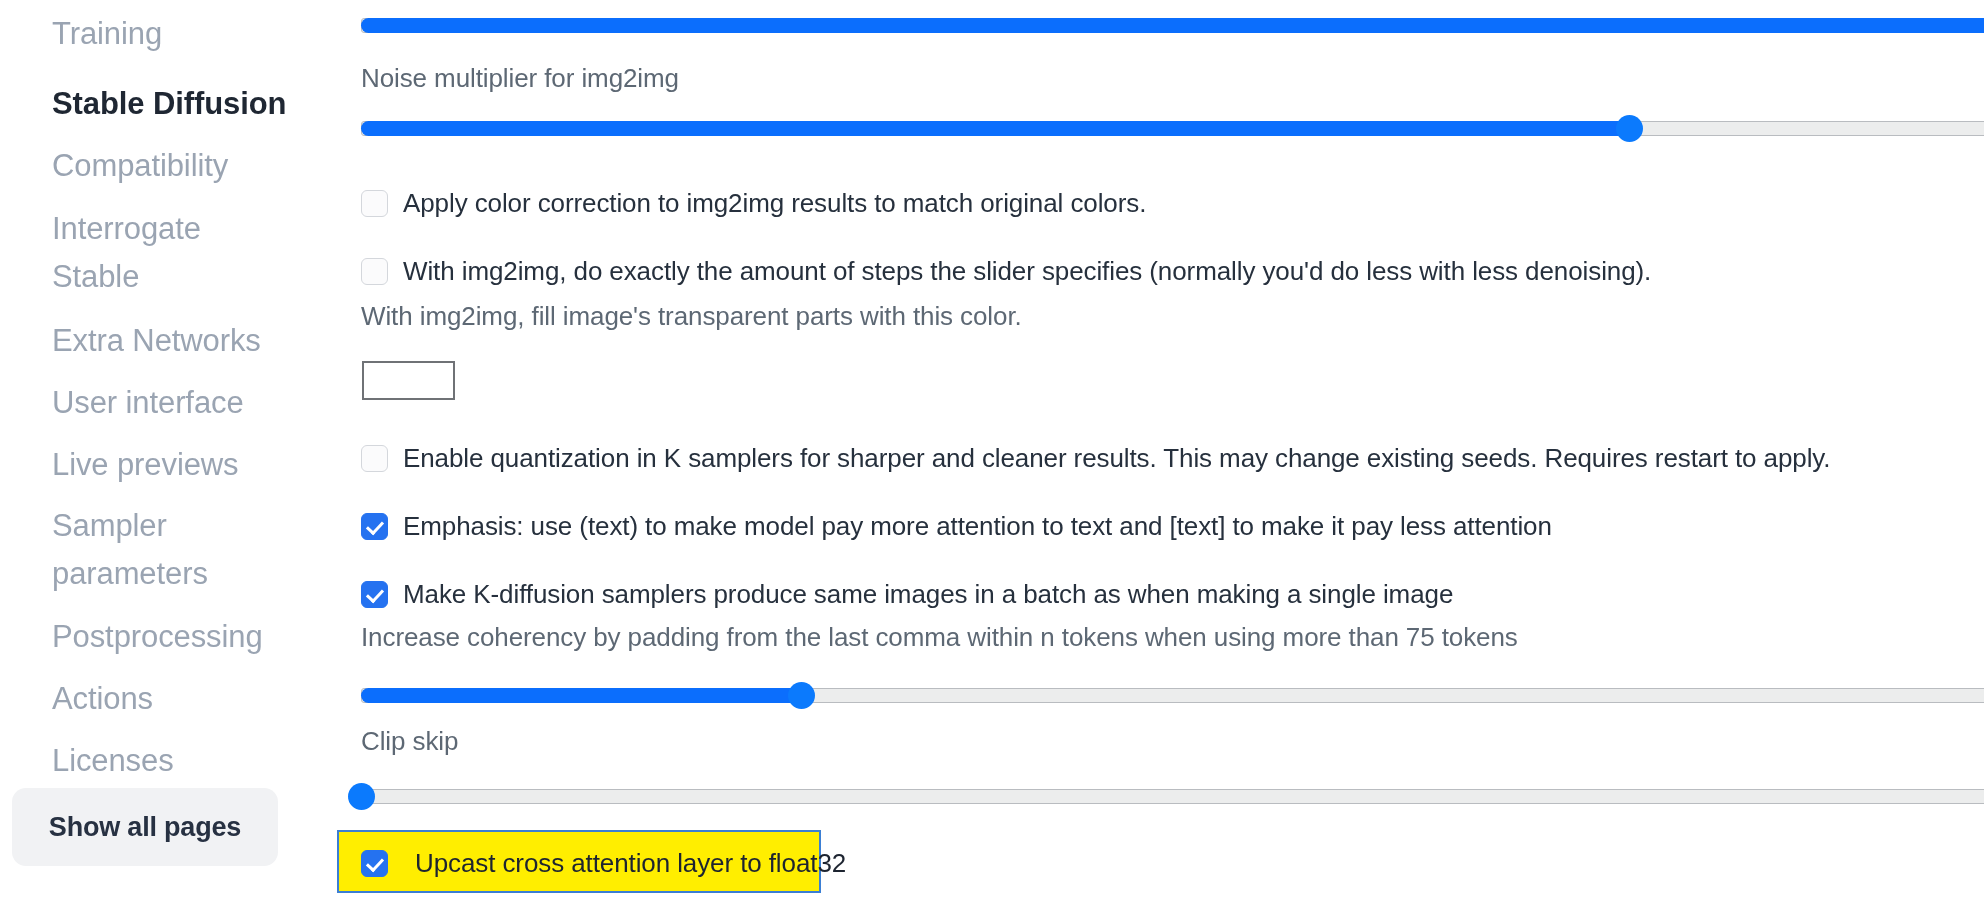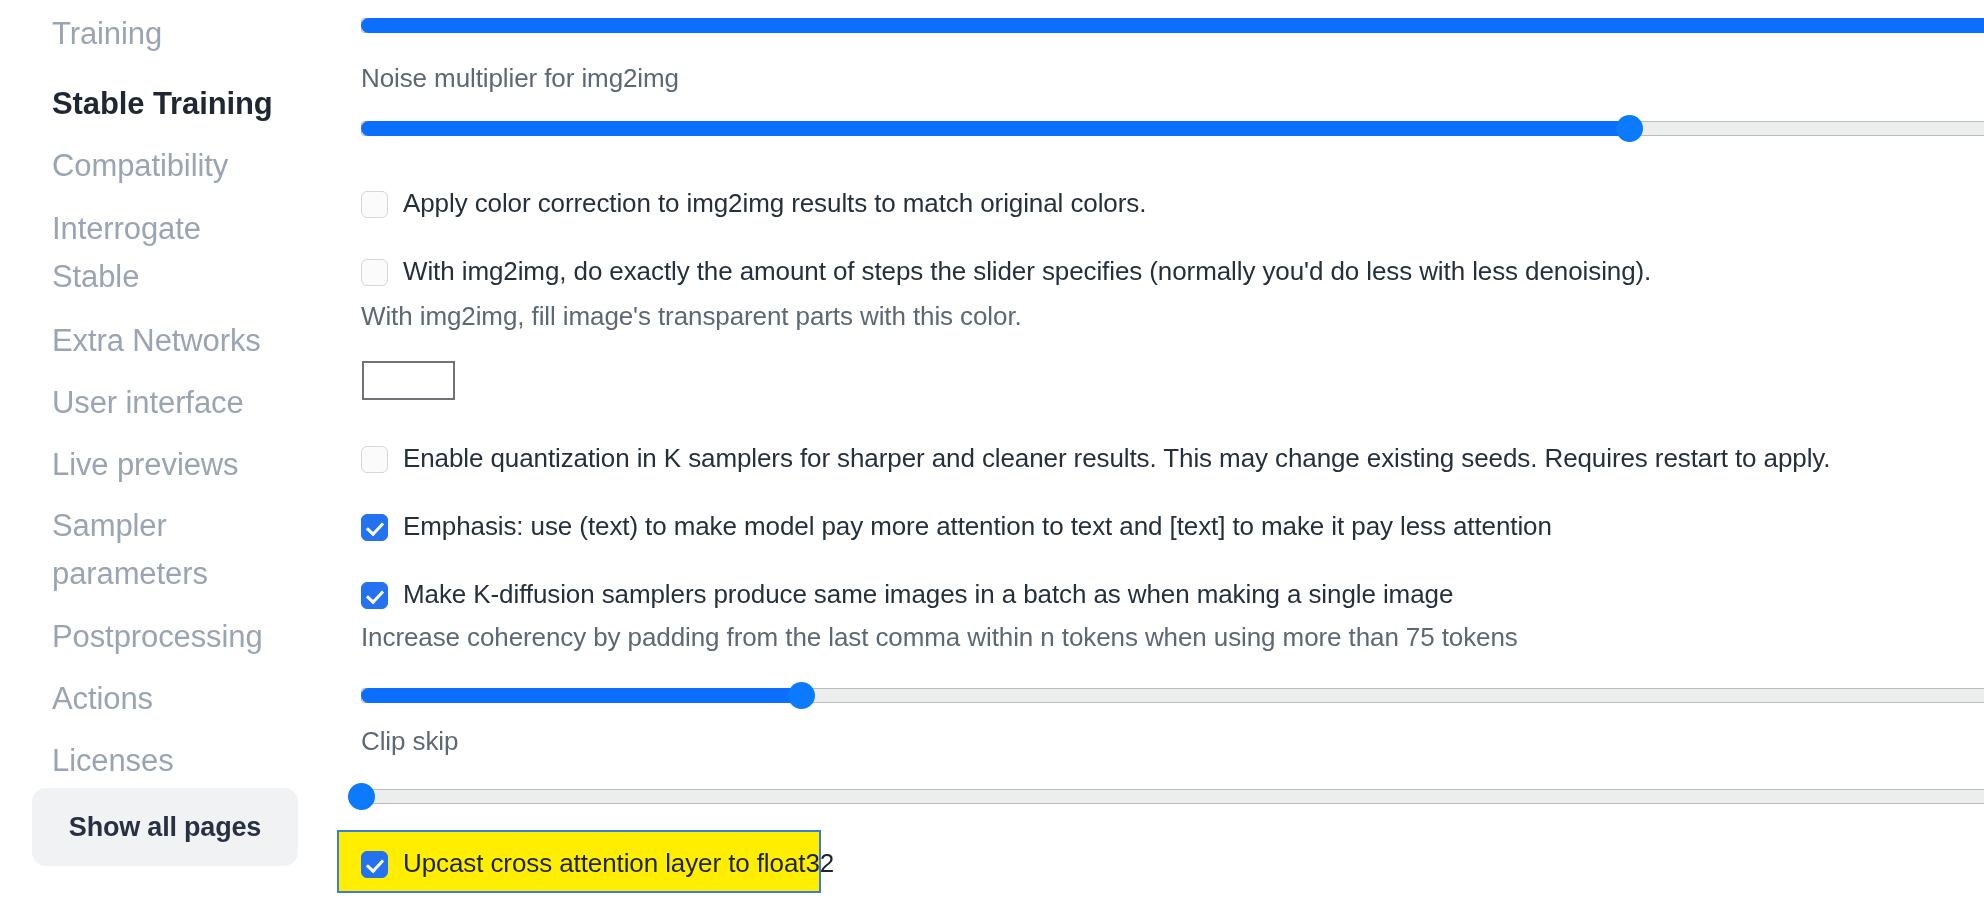--- a/index.html
+++ b/index.html
@@ -39,21 +39,21 @@
     color: #1f2733;
     font-weight: 700;
   }
   .nav-item.wrap {
     white-space: normal;
     width: 230px;
     line-height: 48px;
   }
   #show-all-pages {
     position: absolute;
-    left: 32px;
+    left: 12px;
     top: 788px;
     width: 266px;
     height: 78px;
     background: #f1f2f4;
     border: none;
     border-radius: 14px;
     color: #273142;
     font-family: "Liberation Sans", sans-serif;
     font-size: 27px;
     font-weight: 700;
@@ -123,21 +123,21 @@
     white-space: nowrap;
     letter-spacing: -0.1px;
   }
 
   
   .cbrow {
     position: absolute;
     left: 325px;
     height: 30px;
     display: flex;
-    align-items: flex-end;
+    align-items: center;
   }
   .cbox {
     width: 27px;
     height: 27px;
     min-width: 27px;
     box-sizing: border-box;
     border: 1px solid #d4d7dc;
     border-radius: 6px;
     background: #fbfbfc;
     position: relative;
@@ -188,31 +188,32 @@
     width: 484px;
     height: 63px;
     background: #ffee00;
     border: 2px solid #3b7fd4;
     box-sizing: border-box;
   }
   #highlight-box .cbrow {
     left: 22px;
     top: 16px;
     position: absolute;
+    gap: 12px;
   }
   #highlight-box .cbtext {
     color: #1d2430;
   }
 </style>
 </head>
 <body>
 
 <div id="sidebar">
   <div class="nav-item" style="top:17px">Training</div>
-  <div class="nav-item selected" style="top:87px">Stable Training</div>
+  <div class="nav-item selected" style="top:87px">Stable Diffusion</div>
   <div class="nav-item" style="top:149px">Compatibility</div>
   <div class="nav-item wrap" style="top:205px">Interrogate Stable</div>
   <div class="nav-item" style="top:324px">Extra Networks</div>
   <div class="nav-item" style="top:386px">User interface</div>
   <div class="nav-item" style="top:448px">Live previews</div>
   <div class="nav-item wrap" style="top:502px">Sampler parameters</div>
   <div class="nav-item" style="top:620px">Postprocessing</div>
   <div class="nav-item" style="top:682px">Actions</div>
   <div class="nav-item" style="top:744px">Licenses</div>
 

